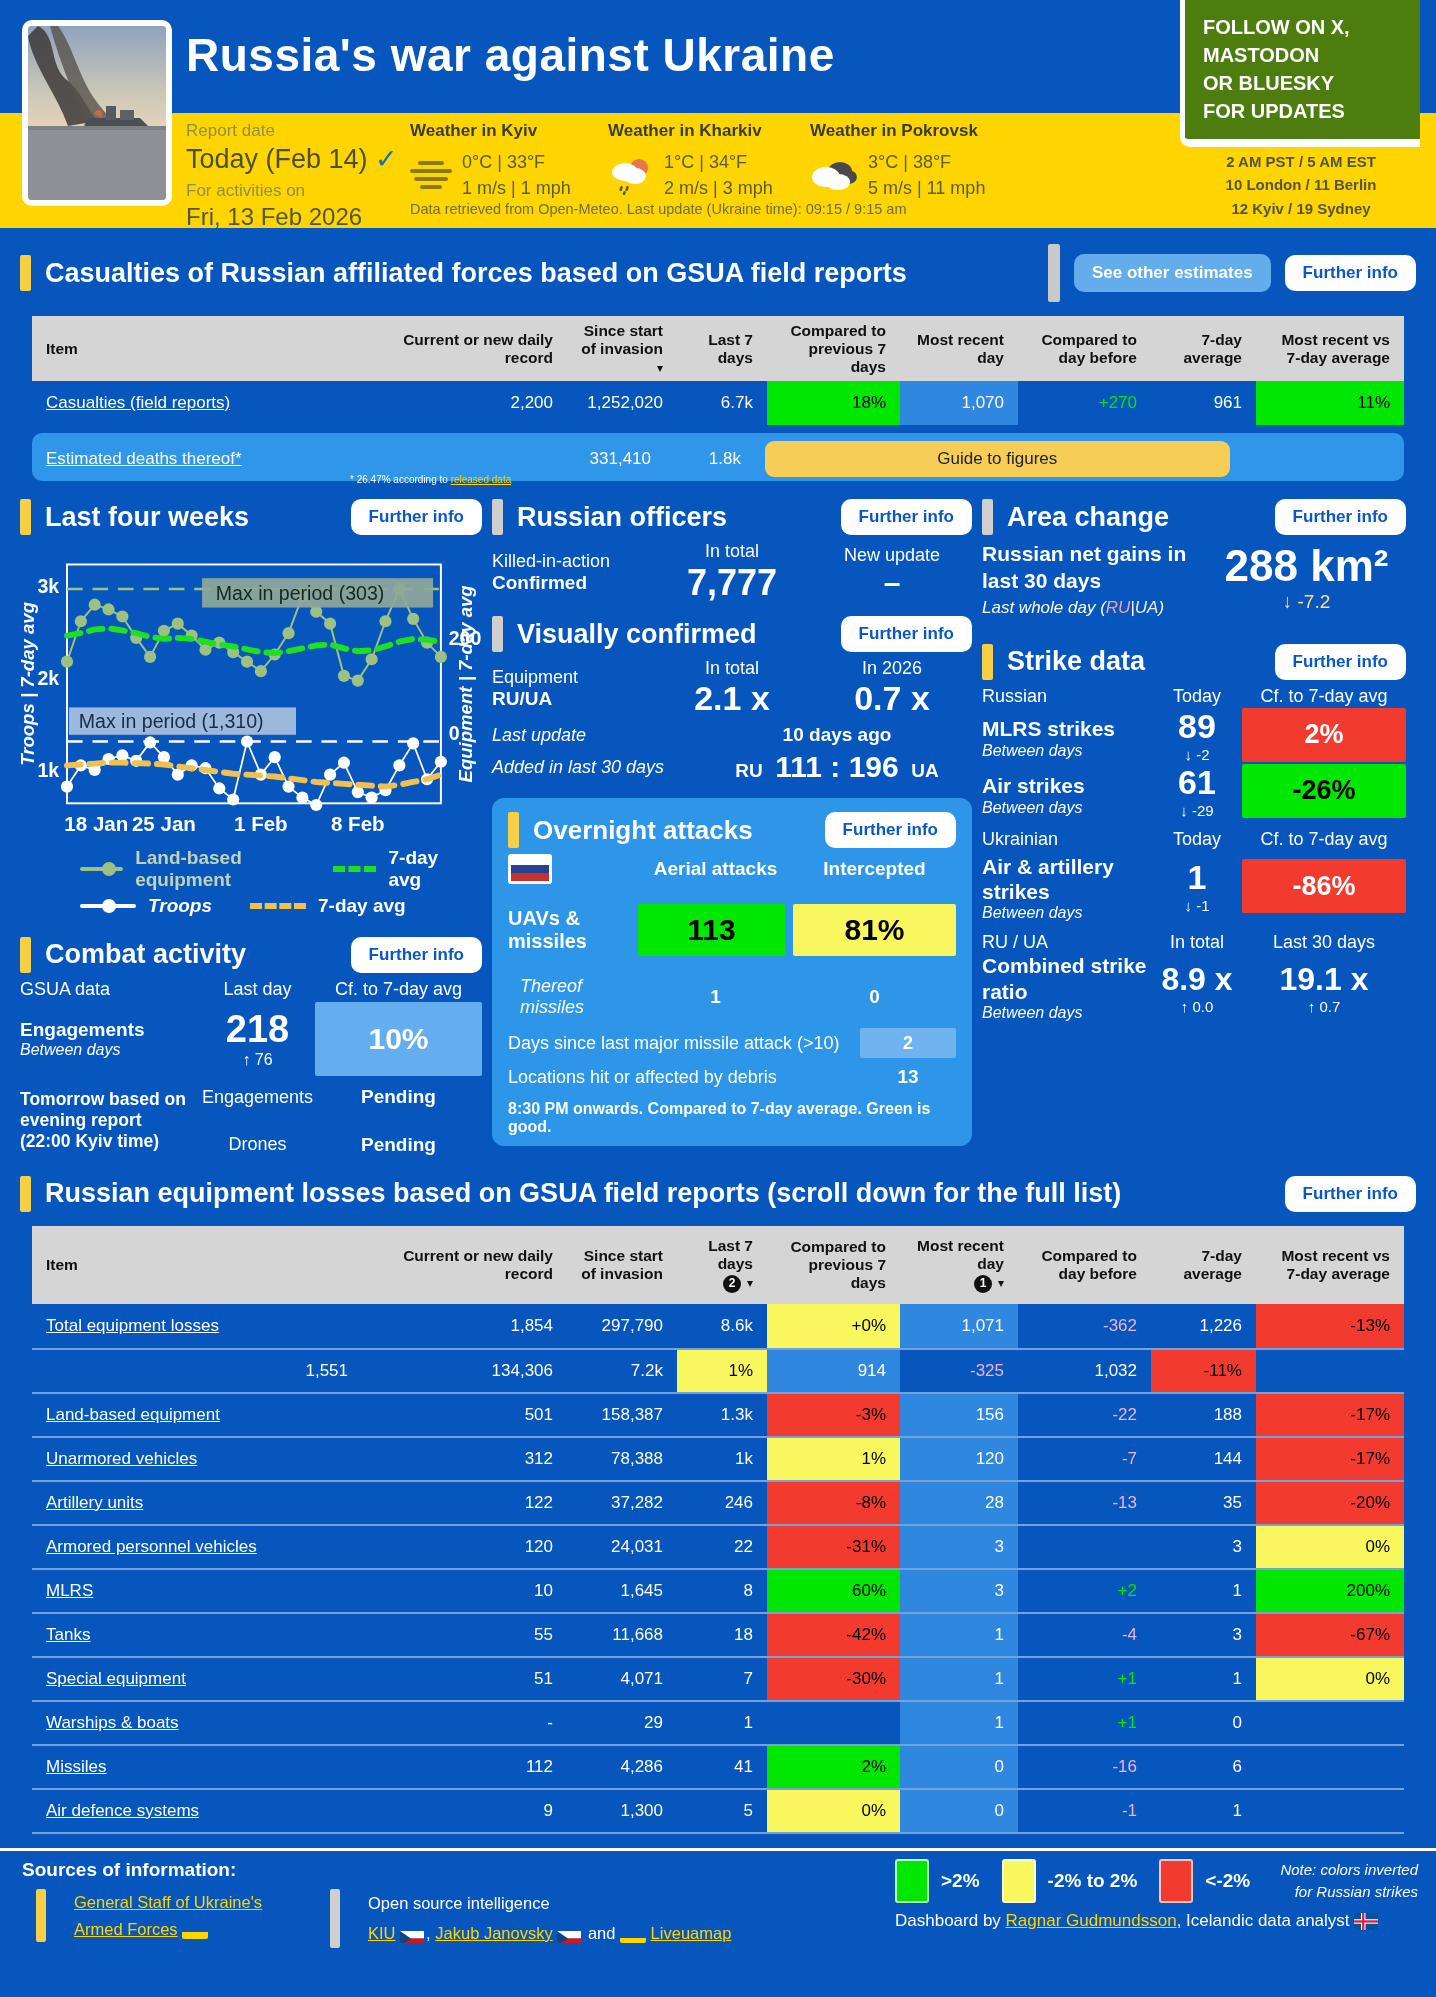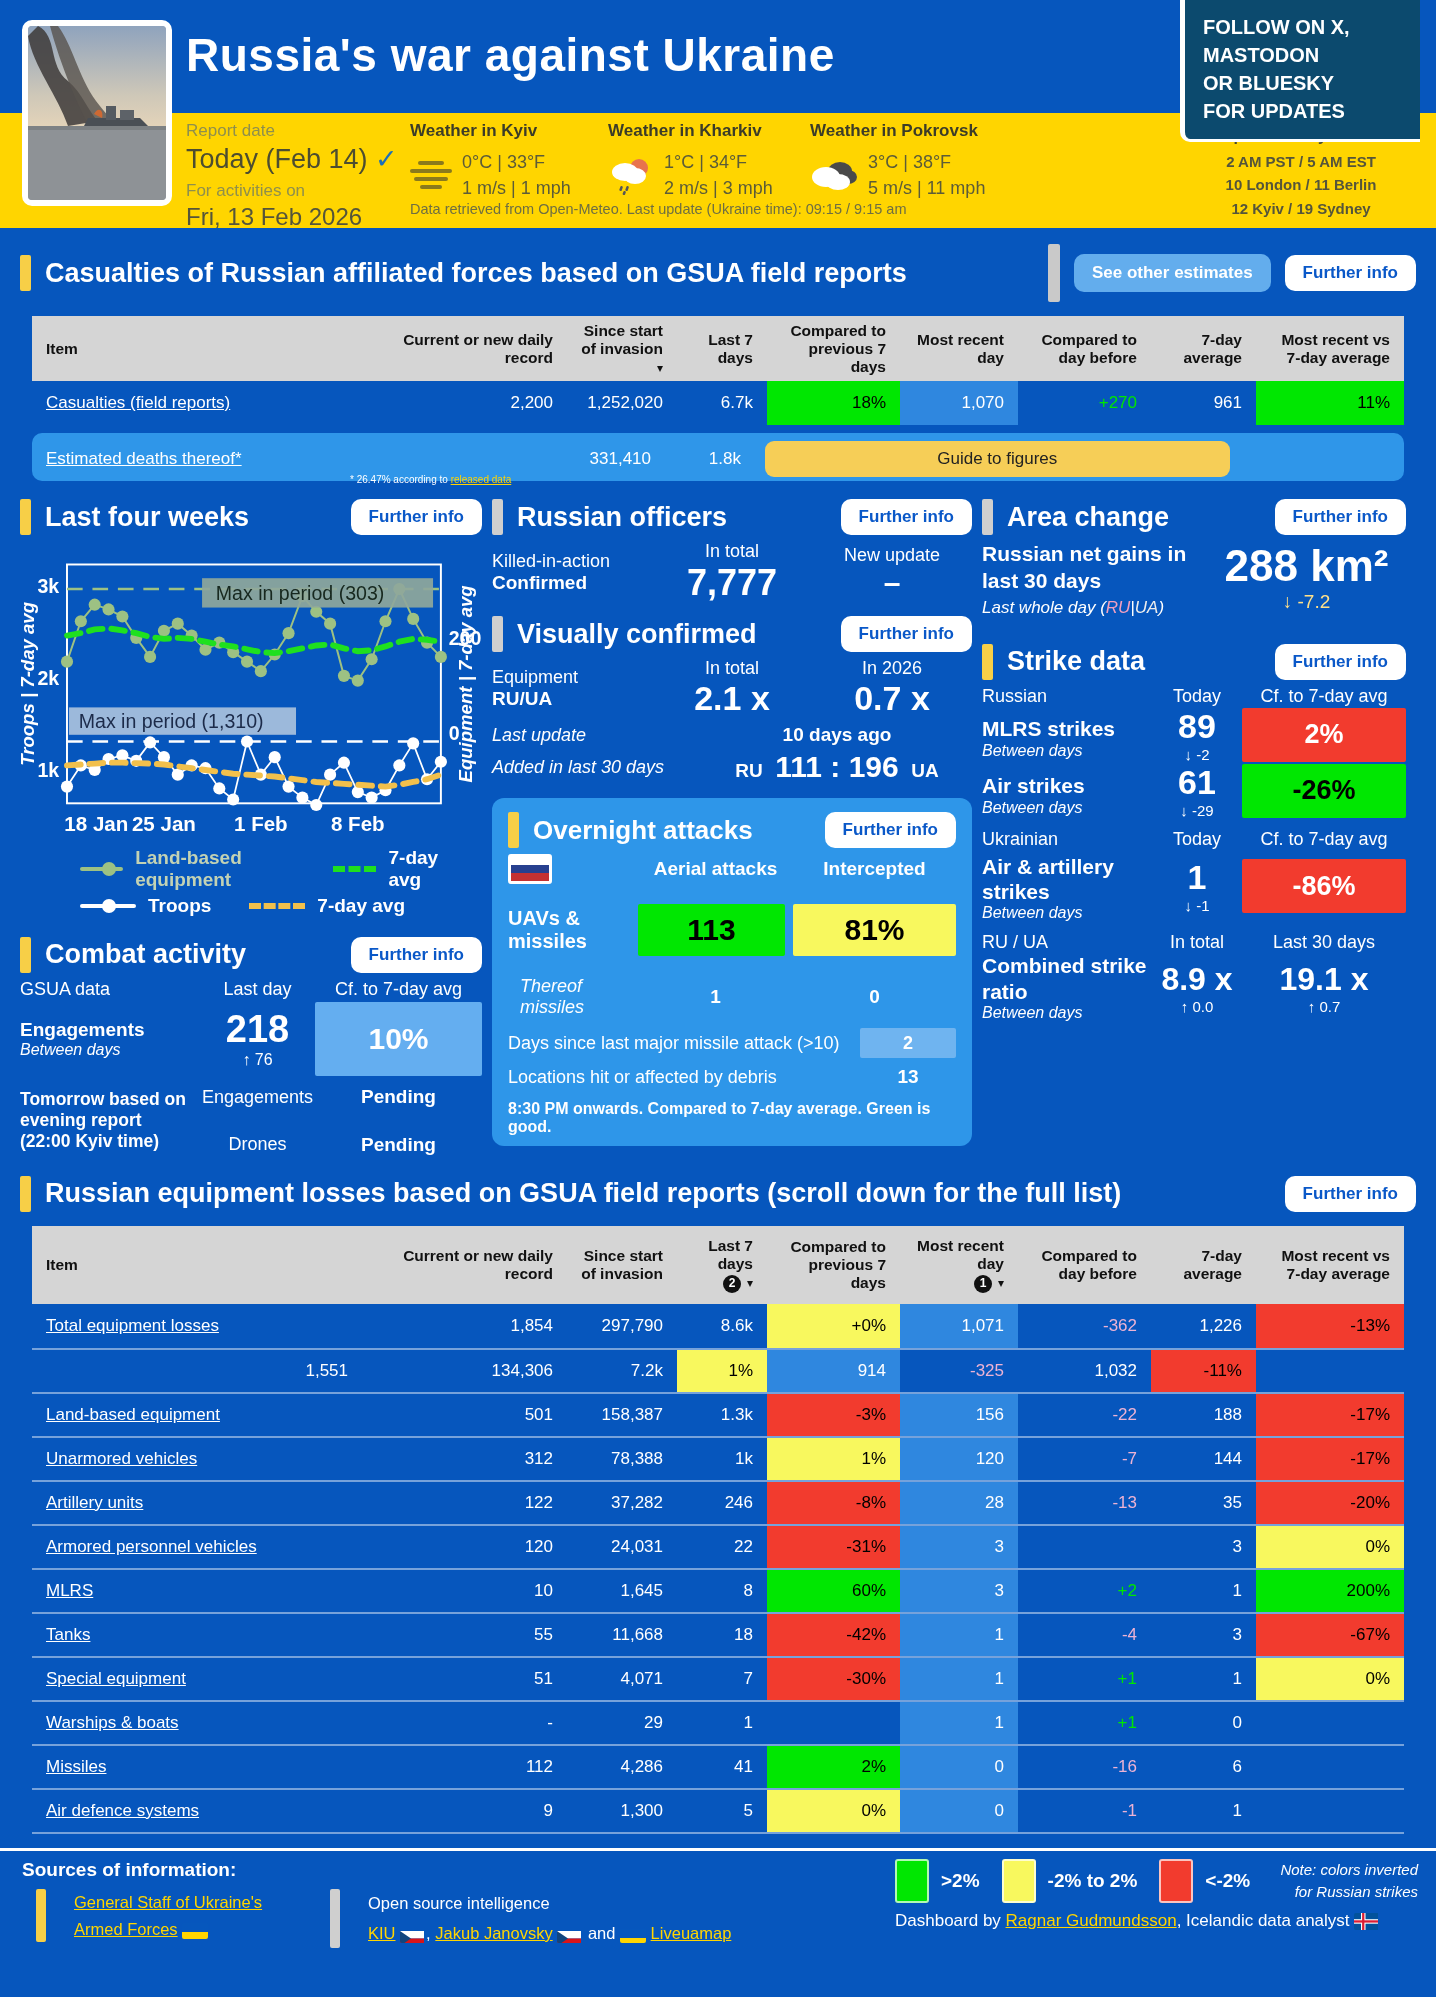--- a/index.html
+++ b/index.html
@@ -4,22 +4,22 @@
 <style>
   * { margin:0; padding:0; box-sizing:border-box; }
   html,body { width:1436px; height:1997px; overflow:hidden;
     font-family:"Liberation Sans","DejaVu Sans",sans-serif; background:#0656BD; }
   .hdr { position:relative; width:100%; height:228px; }
   .hdr-blue { height:113px; background:#0656BD; }
   .hdr-yellow { height:115px; background:#FFD500; position:relative; }
   .photo { position:absolute; left:22px; top:20px; width:150px; height:186px;
     border:6px solid #fff; border-radius:10px; overflow:hidden; z-index:5; background:#9aa7b8; }
   .main-title { position:absolute; left:186px; top:28px; font-size:46px; font-weight:bold; color:#fff; letter-spacing:0.5px; }
-  .follow-box { position:absolute; right:16px; top:0; width:240px; background:#0c4a6e;
-    border-left:5px solid #fff; border-bottom:3px solid #ffffff; border-bottom-left-radius:10px;
+  .follow-box { position:absolute; right:16px; top:0; width:240px; background:#4d7c0f;
+    border-left:5px solid #fff; border-bottom:8px solid #ffffff; border-bottom-left-radius:10px;
     padding:13px 16px 14px 18px; color:#fff; font-weight:bold; font-size:20px; line-height:1.4; z-index:6; }
   .report-block { position:absolute; left:186px; top:8px; }
   .lab-olive { color:#8f8f4c; font-size:17px; }
   .rep-date { color:#4d4d30; font-size:27px; margin:2px 0 6px; }
   .rep-check { color:#1b6fb8; font-weight:bold; }
   .rep-for { color:#8f8f4c; font-size:17px; }
   .rep-fri { color:#55553a; font-size:24px; margin-top:2px; }
   .weather { position:absolute; top:8px; width:185px; }
   .weather h4 { color:#3c3c28; font-size:17px; margin-bottom:8px; }
   .wline { display:flex; align-items:center; gap:10px; }
@@ -339,21 +339,21 @@
               <span class="leg-dot" style="background: rgb(157, 193, 131);"></span>
             </span>
             <span class="leg-txt" style="color: rgb(194, 210, 180); margin-right: 26px;">Land-based equipment</span>
             <span class="leg-dash" style="border-top-color: rgb(31, 224, 31);"></span>
             <span class="leg-txt" style="color: rgb(255, 255, 255); margin-right: 26px;">7-day avg</span>
           </div>
           <div class="legend-row">
             <span class="leg-line" style="background: rgb(255, 255, 255);">
               <span class="leg-dot" style="background: rgb(255, 255, 255);"></span>
             </span>
-            <span class="leg-txt" style="color: rgb(255, 255, 255); margin-right: 26px;">Troops</span>
+            <span class="leg-txt" style="color: rgb(255, 255, 255); margin-right: 26px; font-style: italic;">Troops</span>
             <span class="leg-dash" style="border-top-color: rgb(242, 192, 76);"></span>
             <span class="leg-txt" style="color: rgb(255, 255, 255); margin-right: 26px;">7-day avg</span>
           </div>
         </div>
 
       <div class="panel-h" style="margin-top:20px;">
         <div class="sect">
             <div class="accent"></div>
             <h2>Combat activity</h2>
           </div>

